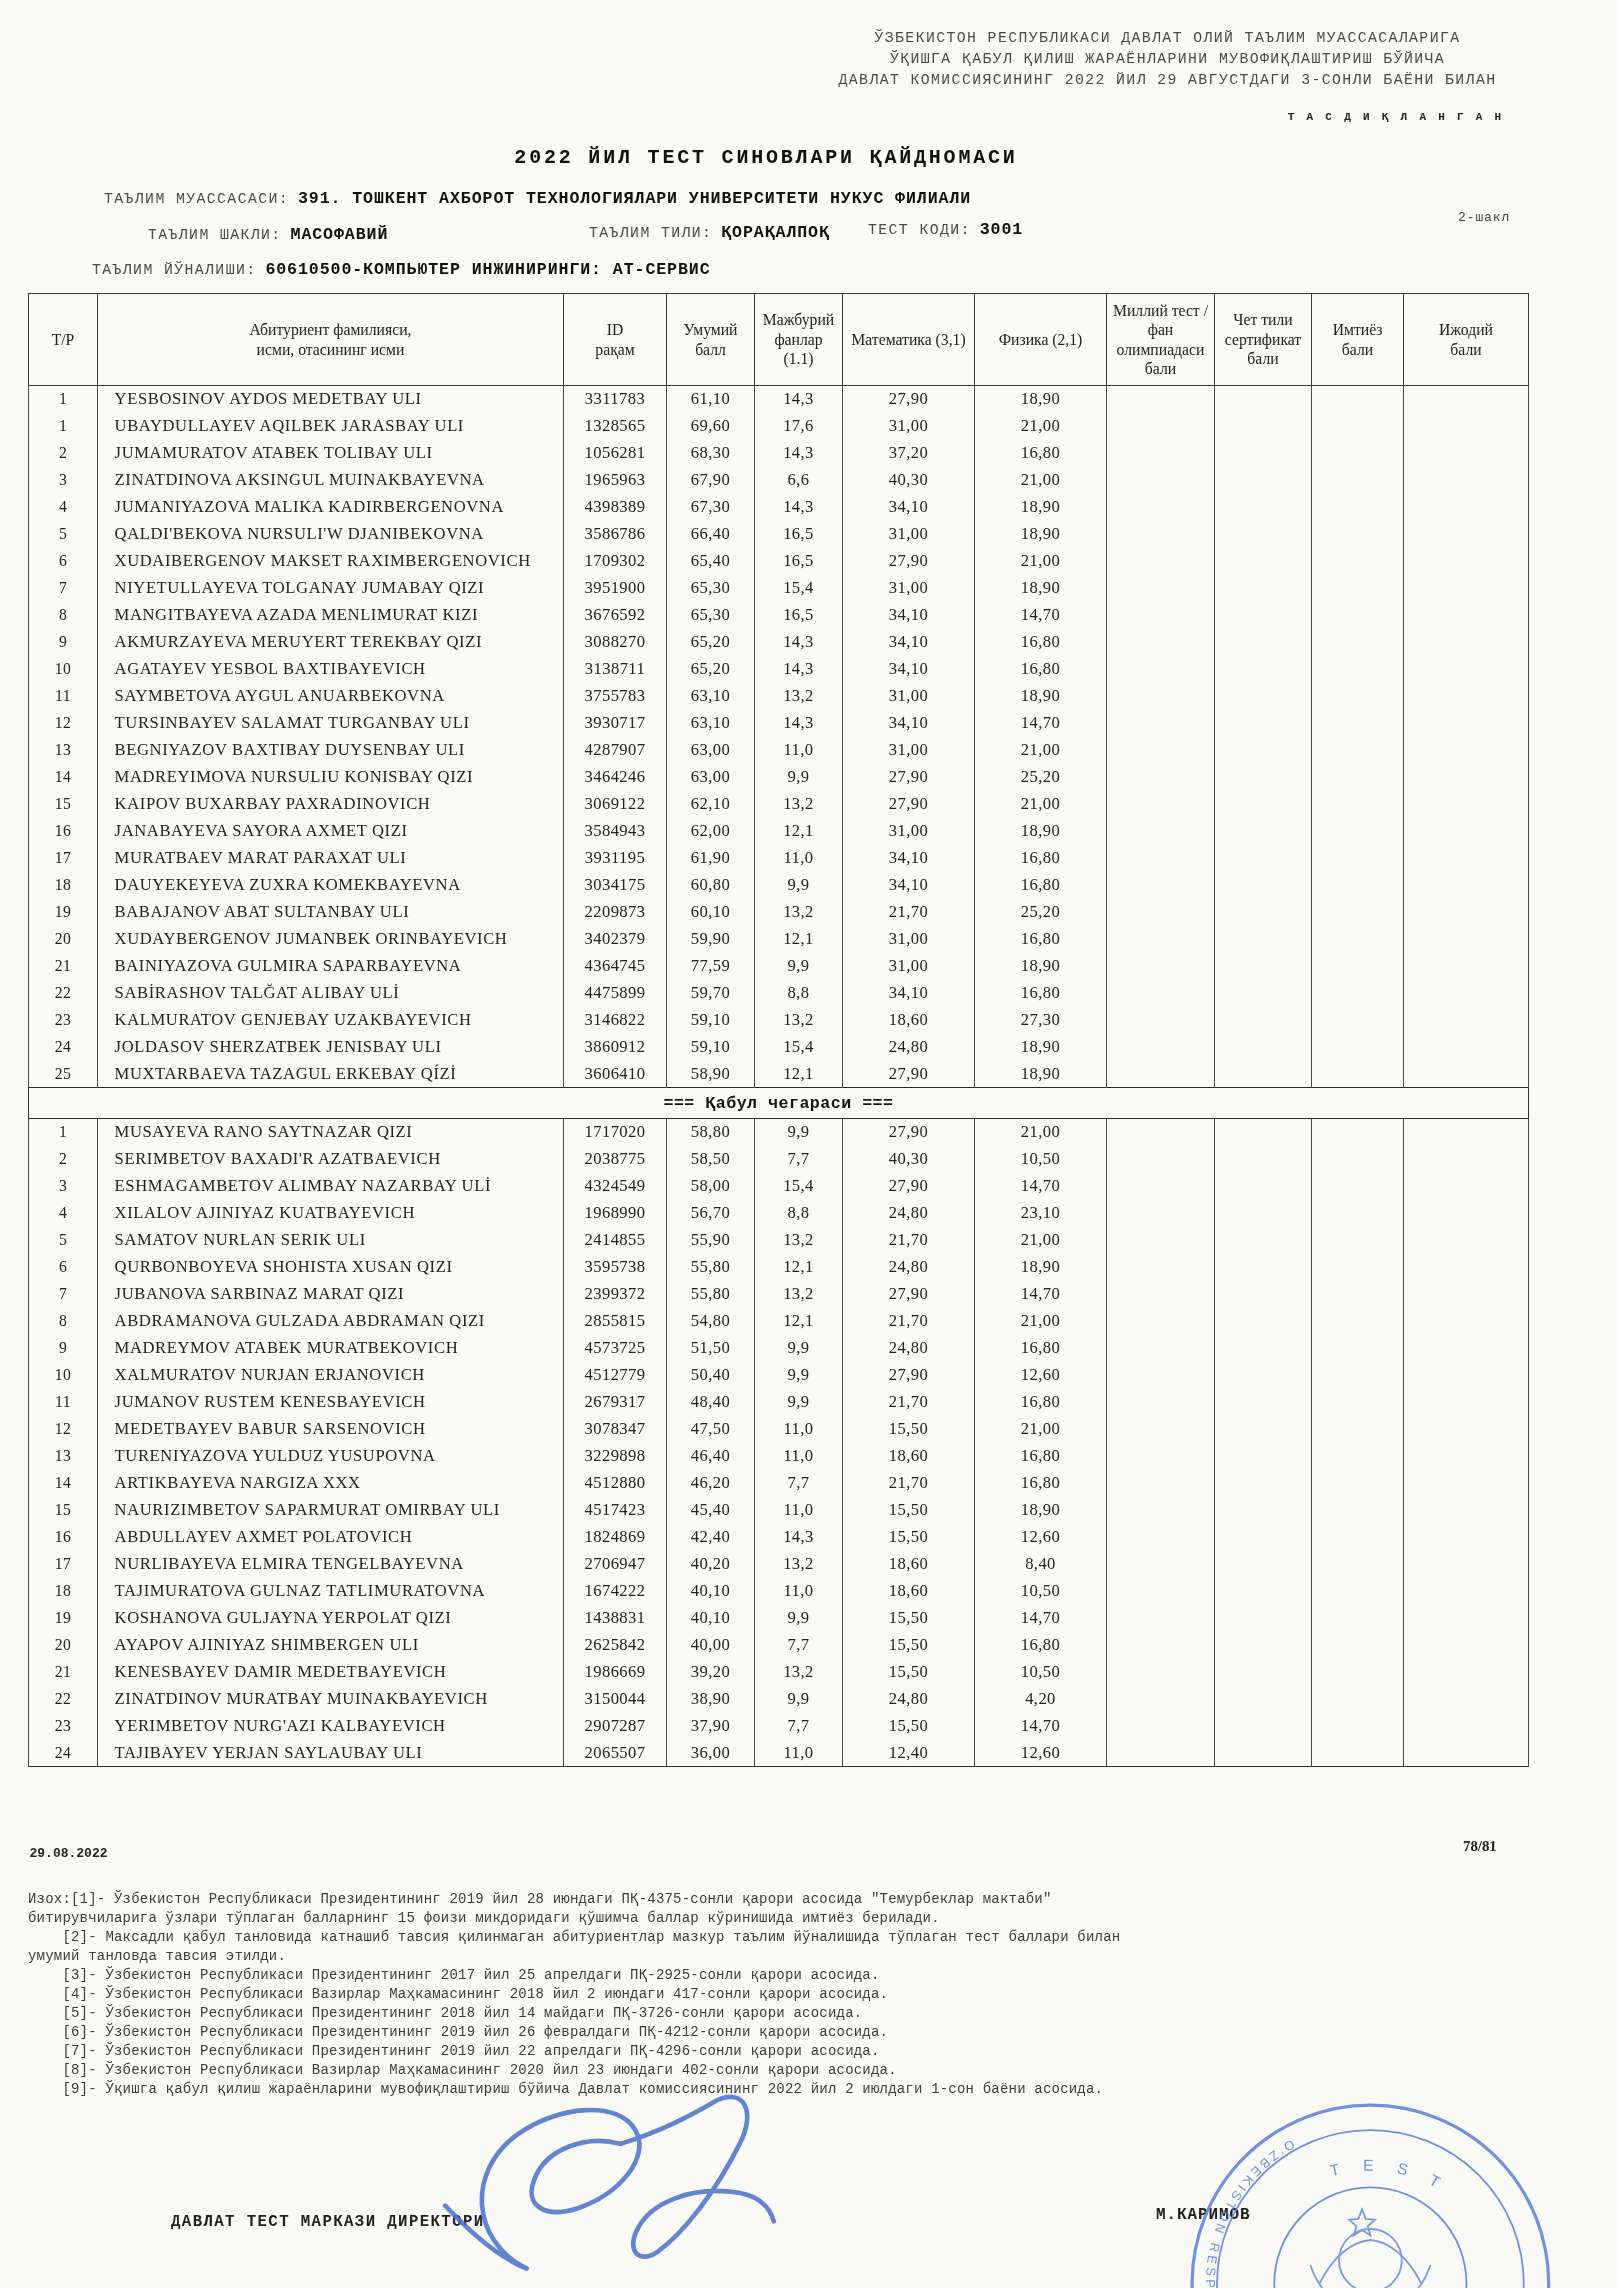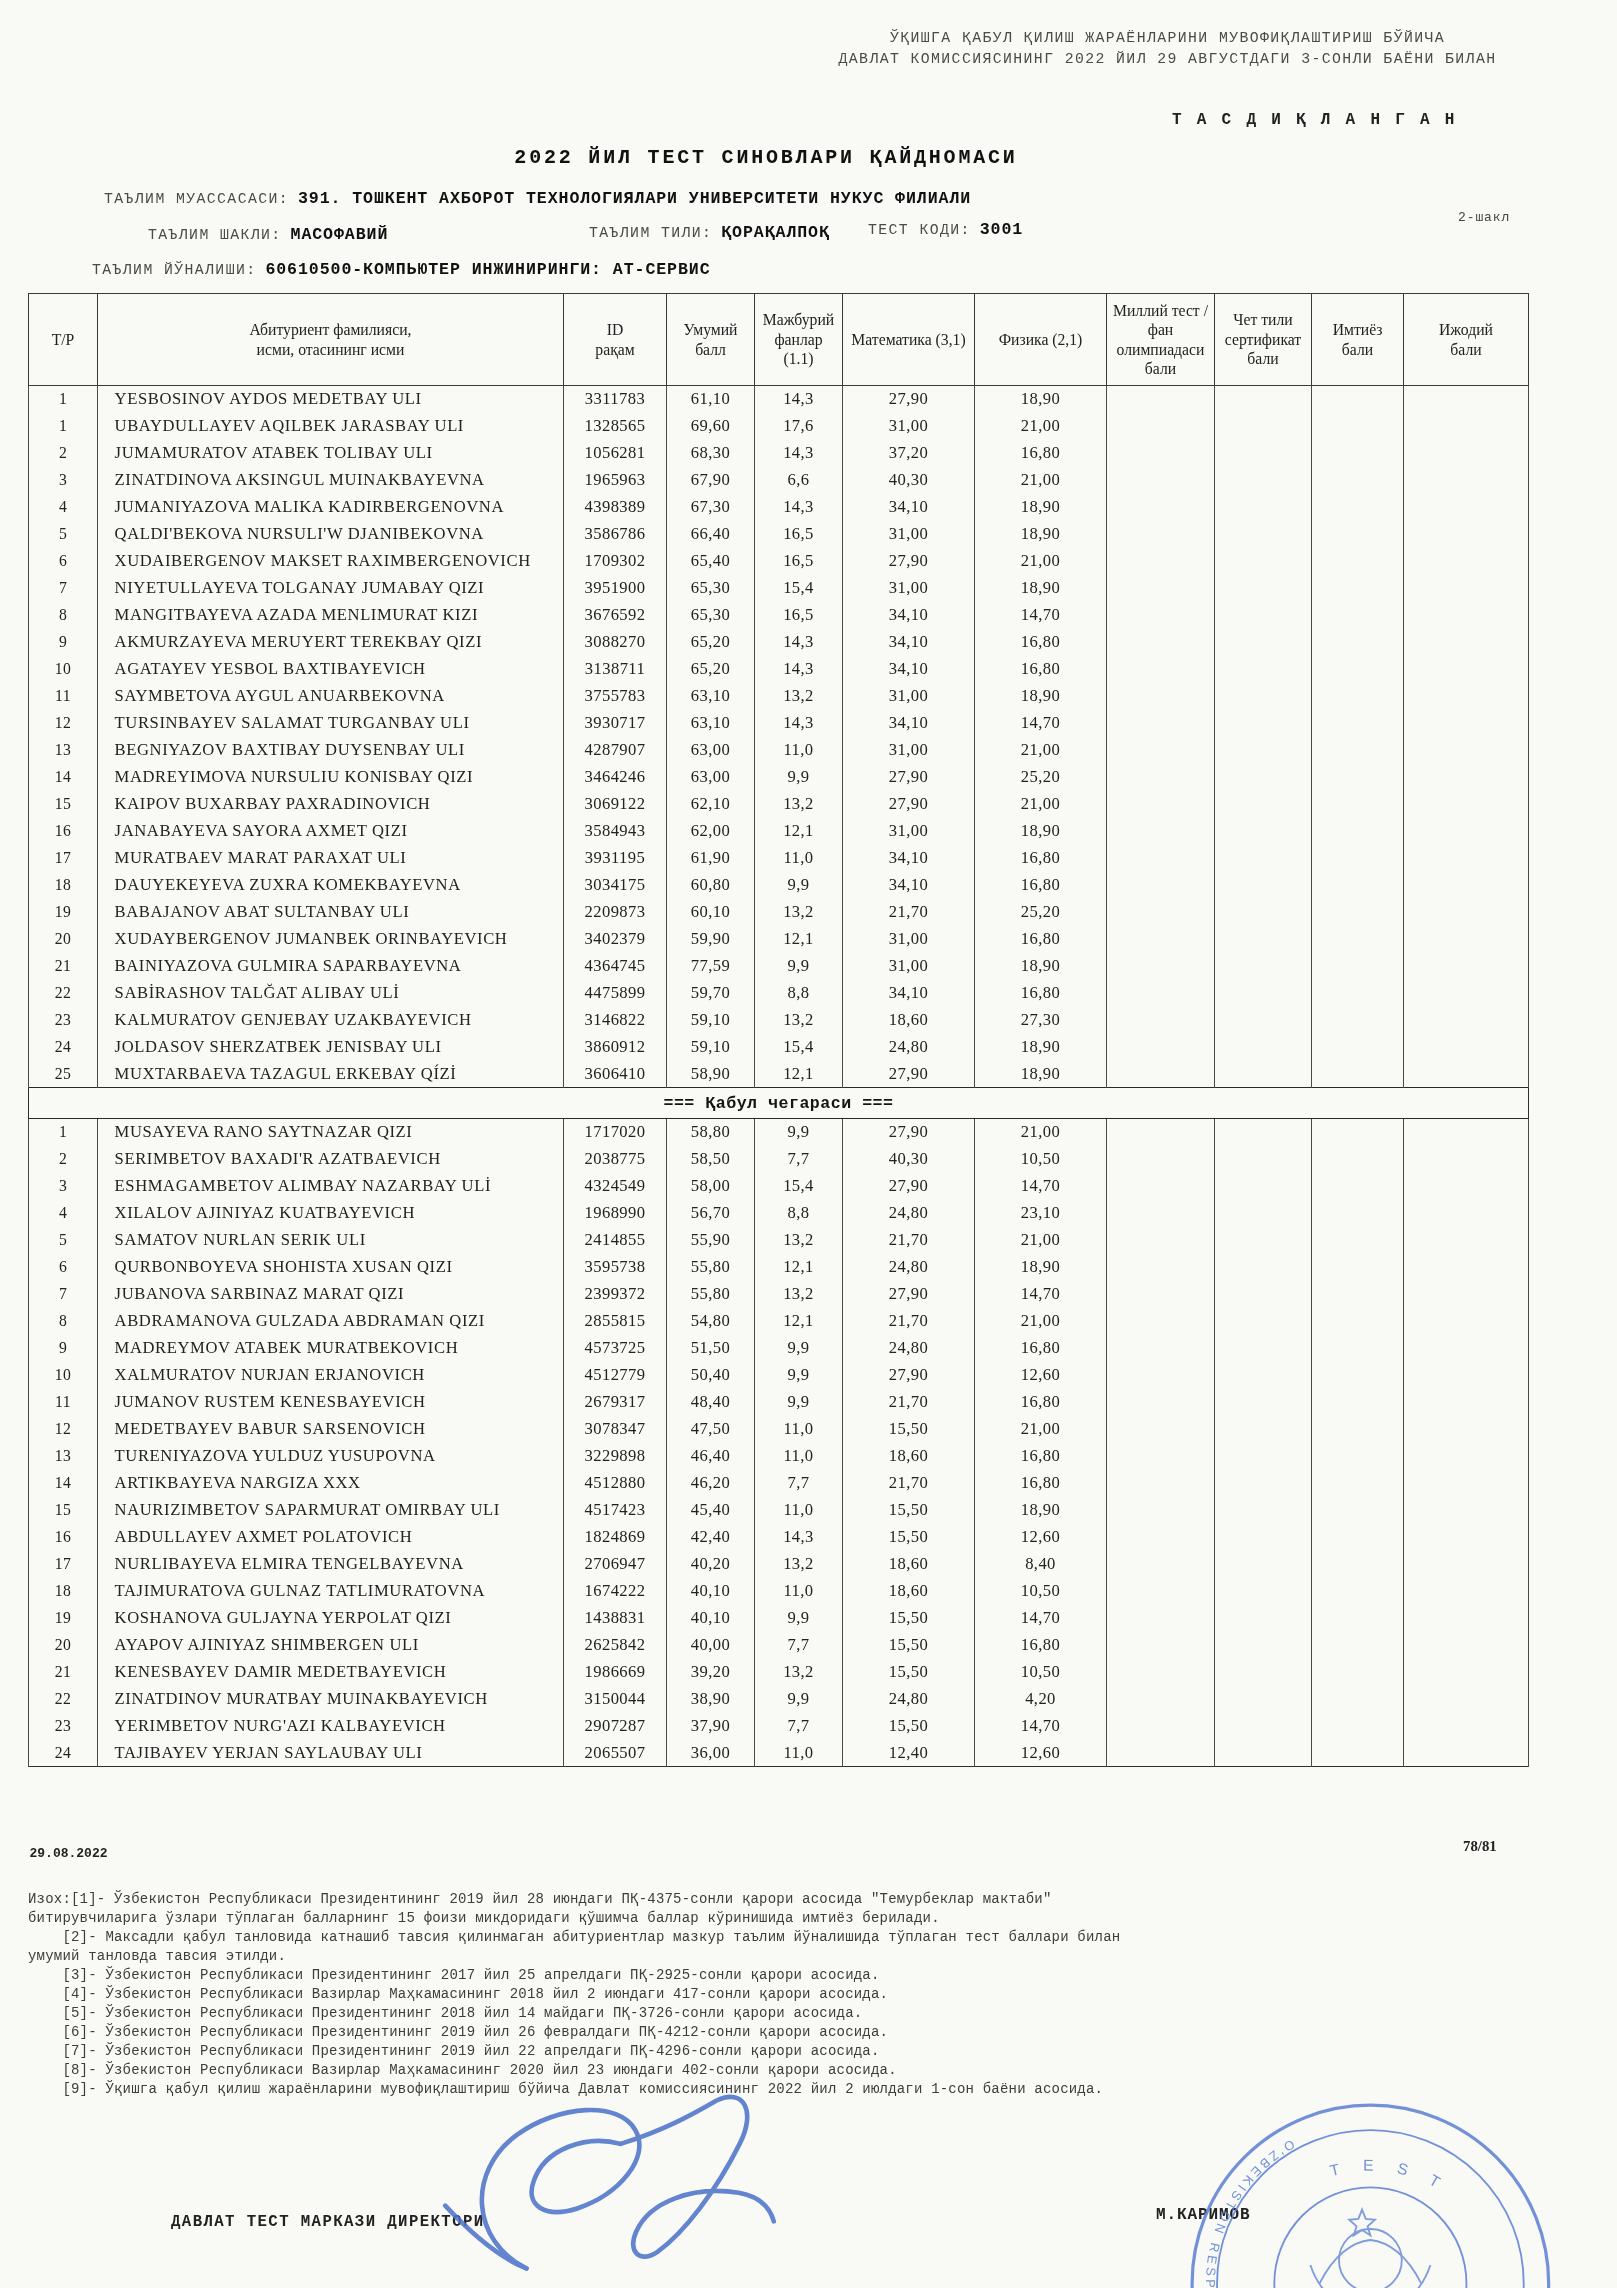--- a/index.html
+++ b/index.html
@@ -14,22 +14,22 @@
   }
   
   .approval{
     position:absolute;left:729px;top:28px;width:877px;
     text-align:center;font-size:14.8px;line-height:21px;letter-spacing:1.4px;
     color:#4a4a4a;font-family:"Liberation Mono","DejaVu Sans Mono",monospace;
   }
   .approved{
     position:absolute;left:1172px;top:111px;width:332px;
     font-family:"Liberation Mono","DejaVu Sans Mono",monospace;
-    font-weight:bold;font-size:16px;letter-spacing:2.8px;color:#222;
-    text-align:left;white-space:nowrap;
+    font-weight:bold;font-size:11px;letter-spacing:2.8px;color:#222;
+    text-align:right;white-space:nowrap;
   }
   .doc-title{
     position:absolute;left:0;top:146px;width:1532px;text-align:center;
     font-family:"Liberation Mono","DejaVu Sans Mono",monospace;
     font-weight:bold;font-size:20px;letter-spacing:2.8px;color:#111;
   }
   .form-note{
     position:absolute;left:1458px;top:210px;
     font-family:"Liberation Mono","DejaVu Sans Mono",monospace;
     font-size:13px;color:#444;letter-spacing:0.9px;
@@ -85,20 +85,21 @@
     font-weight:bold;font-size:16px;letter-spacing:0.9px;color:#222;}
   .signature{position:absolute;left:388px;top:2093px;}
   .stamp{position:absolute;left:1181px;top:2071px;}
 </style>
 </head>
 <body>
 
 <div class="page">
 
   <div class="approval">
+    <div>ЎЗБЕКИСТОН РЕСПУБЛИКАСИ ДАВЛАТ ОЛИЙ ТАЪЛИМ МУАССАСАЛАРИГА</div>
     <div>ЎҚИШГА ҚАБУЛ ҚИЛИШ ЖАРАЁНЛАРИНИ МУВОФИҚЛАШТИРИШ БЎЙИЧА</div>
     <div>ДАВЛАТ КОМИССИЯСИНИНГ 2022 ЙИЛ 29 АВГУСТДАГИ 3-СОНЛИ БАЁНИ БИЛАН</div>
   </div>
   <div class="approved">Т А С Д И Қ Л А Н Г А Н</div>
 
   <div class="doc-title">2022 ЙИЛ ТЕСТ СИНОВЛАРИ ҚАЙДНОМАСИ</div>
   <div class="form-note">2-шакл</div>
 
   <div class="info-line" style="left:104px;top:189px;">
     <span class="info-label">ТАЪЛИМ МУАССАСАСИ:</span>

